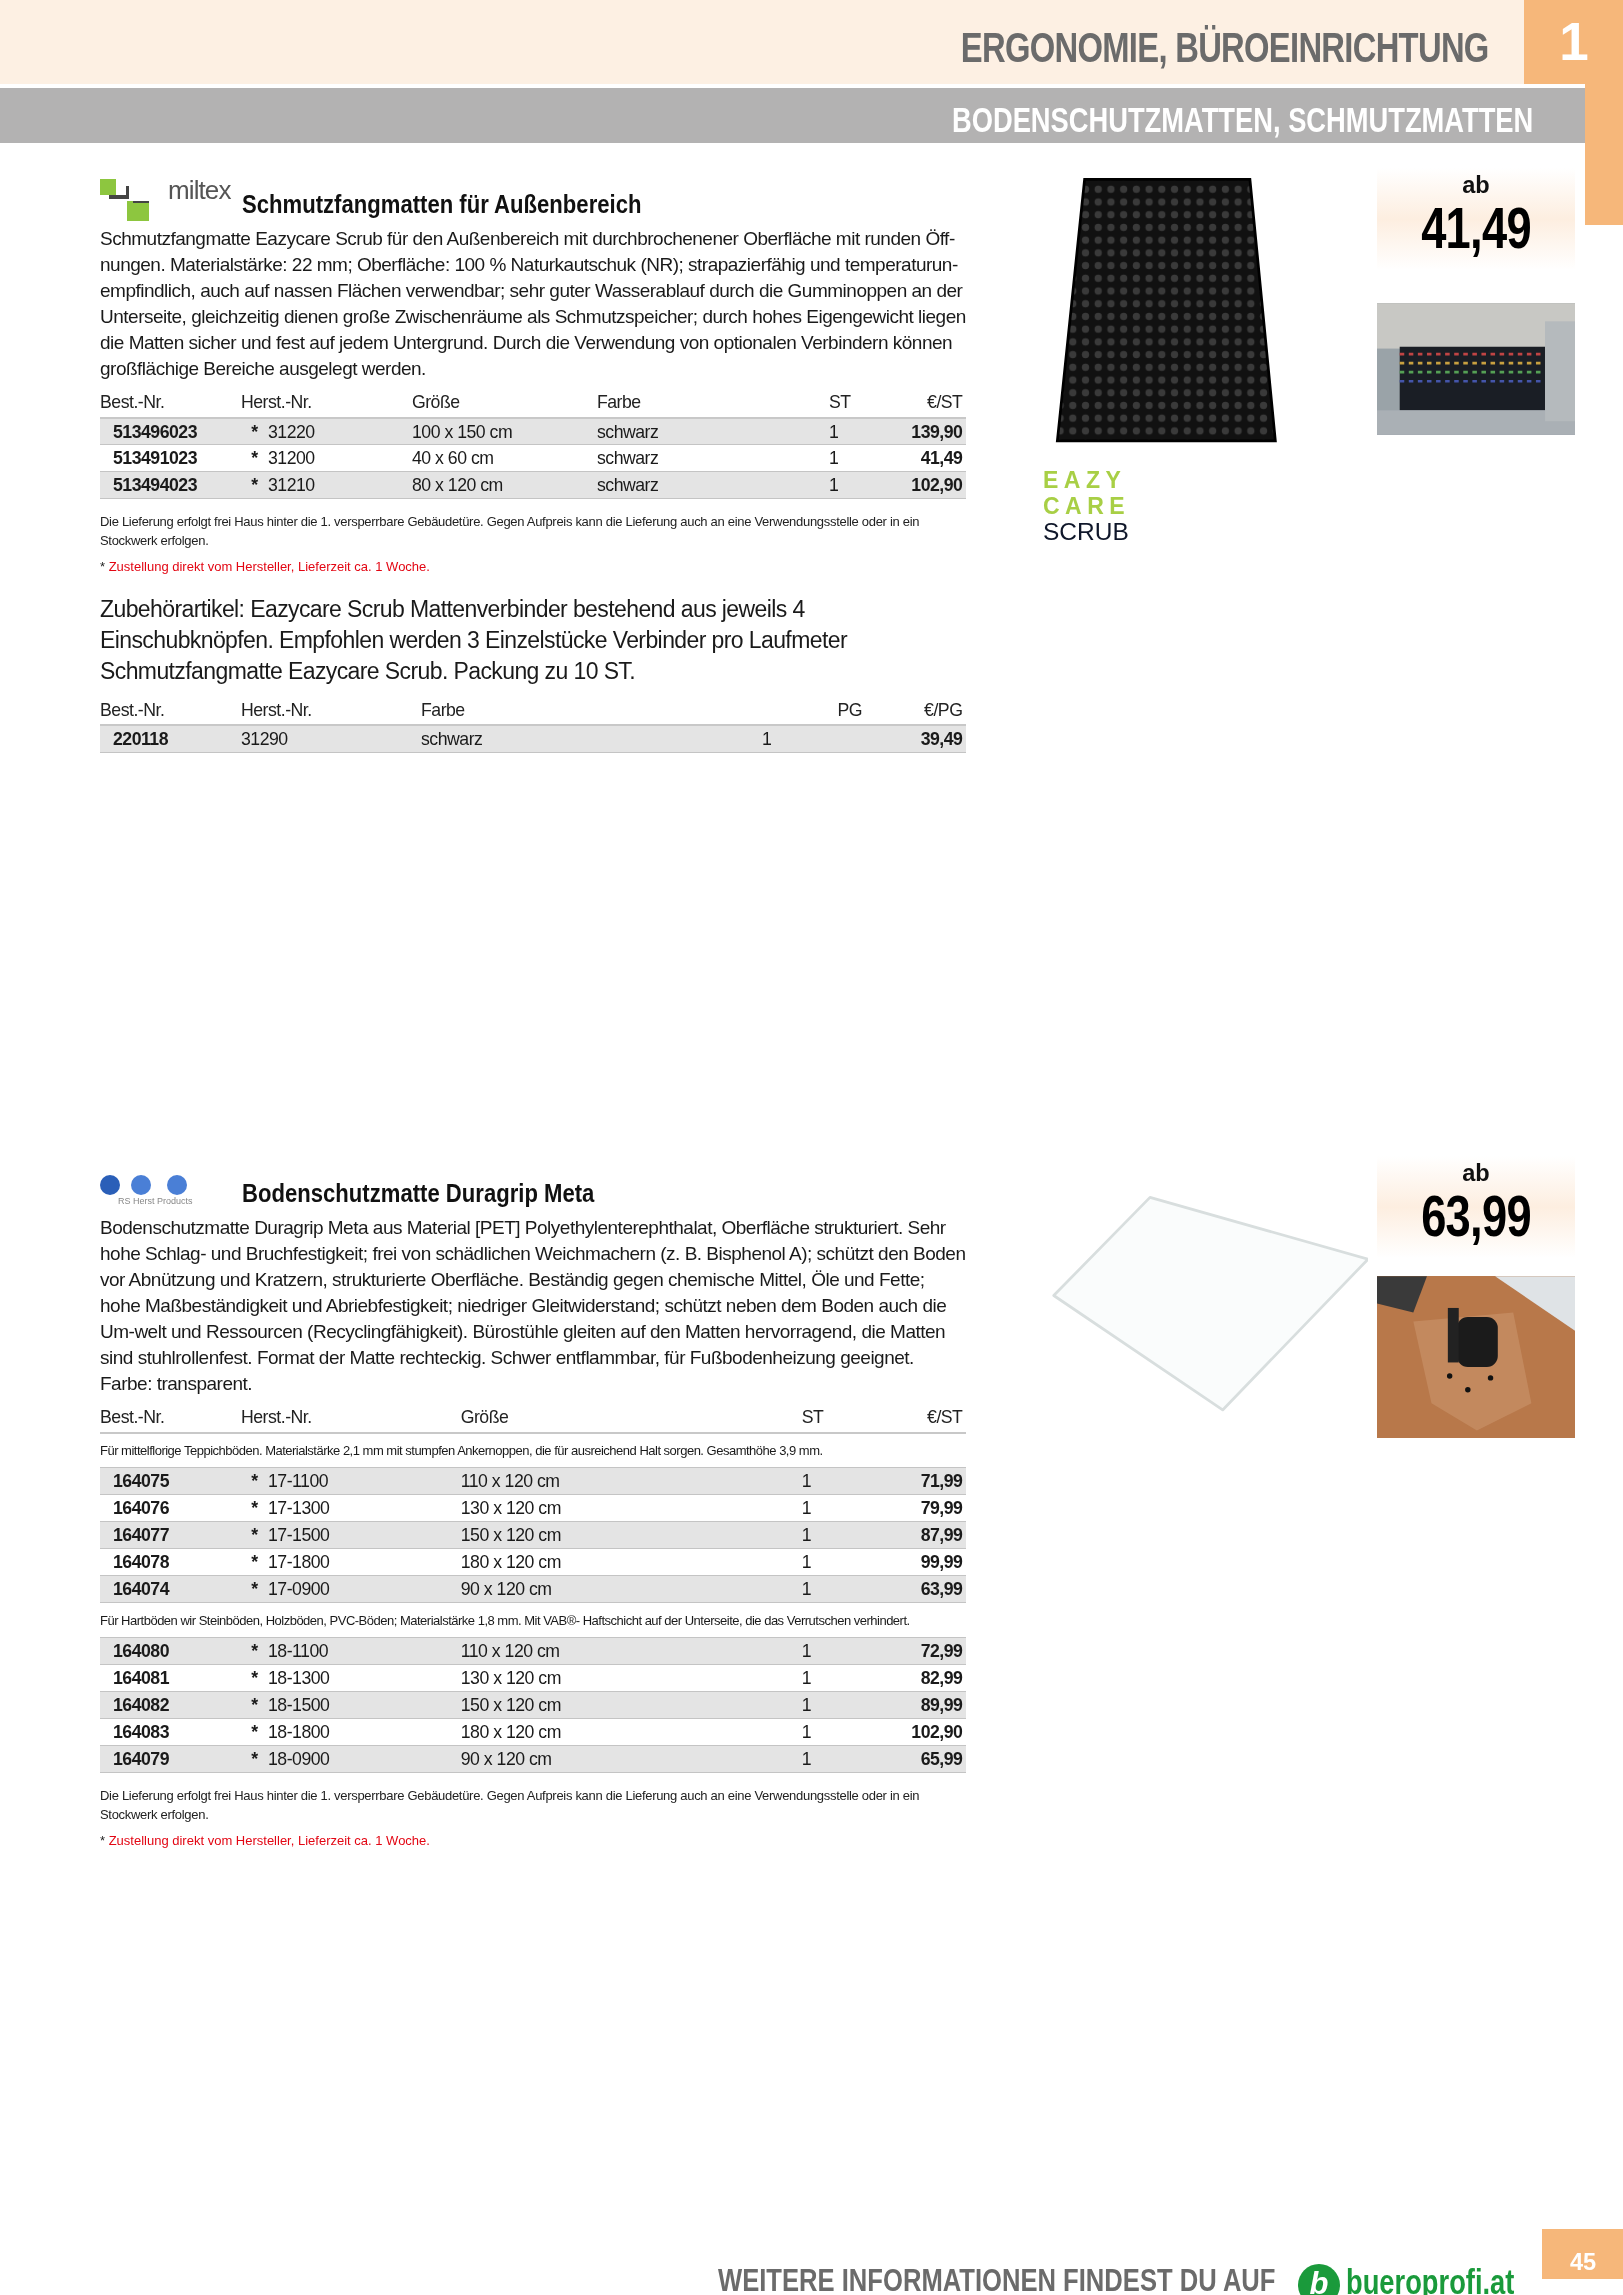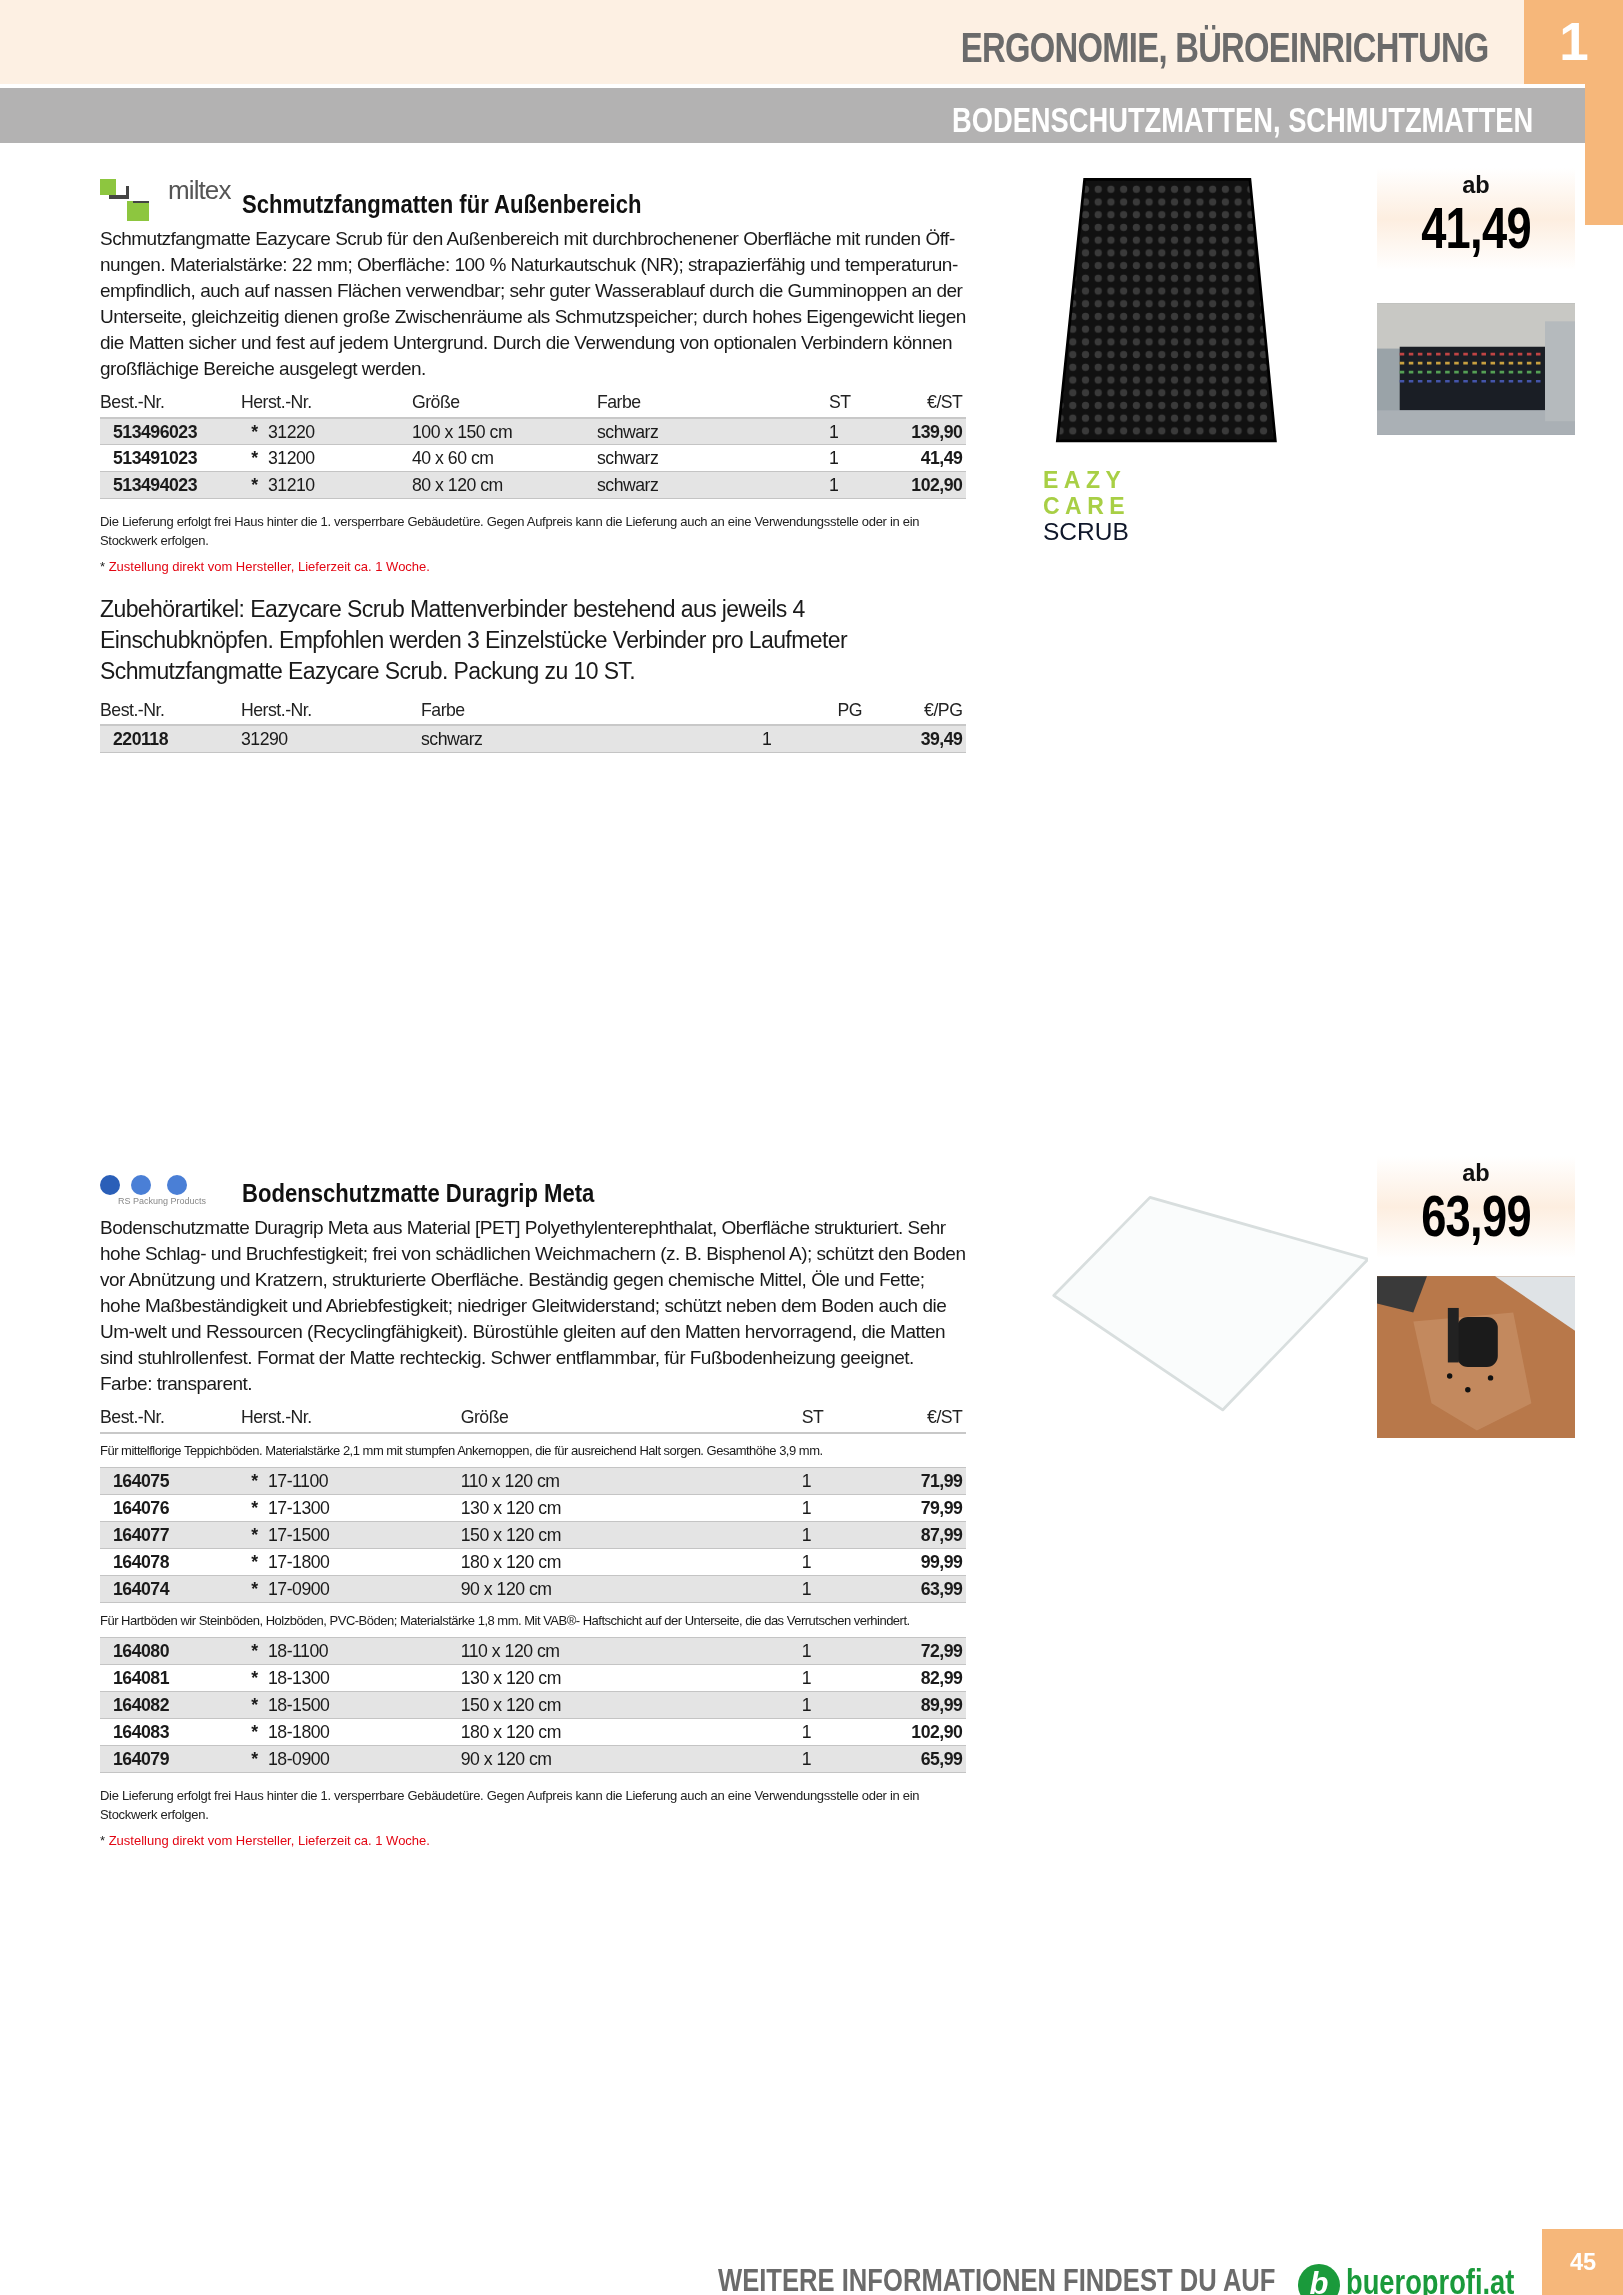--- a/index.html
+++ b/index.html
@@ -52,21 +52,21 @@
   .price-val { font-weight: bold; font-size: 58px; line-height: 58px; color: #000; transform: scaleX(0.78); letter-spacing: -0.9px; }
 
   .eazy { position: absolute; left: 1043px; top: 468px; font-size: 23px; line-height: 25.5px; letter-spacing: 5.5px; }
   .eazy .g { color: #a8cf45; font-weight: bold; }
   .eazy .s { color: #0f172a; letter-spacing: 0; font-size: 24.5px; }
 
   
   .footer-text { position: absolute; left: 718px; top: 2262px; font-weight: bold; font-size: 32px; color: #6b6b6b; transform: scaleX(0.8); transform-origin: left center; white-space: nowrap; }
   .footer-logo { position: absolute; left: 1298px; top: 2264px; width: 42px; height: 42px; border-radius: 50%; background: #1a9a3b; color: #fff; font-weight: bold; font-size: 31px; text-align: center; line-height: 40px; font-style: italic; }
   .footer-url { position: absolute; left: 1346px; top: 2262px; font-weight: bold; font-size: 35px; color: #1a9a3b; transform: scaleX(0.78); transform-origin: left center; white-space: nowrap; }
-  .page-num { position: absolute; left: 1542px; top: 2229px; width: 82px; height: 66px; background: #f6b77a; color: #fff; font-weight: bold; font-size: 23.6px; text-align: center; line-height: 66px; }
+  .page-num { position: absolute; left: 1542px; top: 2229px; width: 82px; height: 50px; background: #f6b77a; color: #fff; font-weight: bold; font-size: 23.6px; text-align: center; line-height: 66px; }
 </style>
 </head>
 <body>
 
 <div class="hdr-top"></div>
 <div class="hdr-title">ERGONOMIE, BÜROEINRICHTUNG</div>
 <div class="chapter-tab">1</div>
 <div class="hdr-sub"></div>
 <div class="hdr-sub-text">BODENSCHUTZMATTEN, SCHMUTZMATTEN</div>
 <div class="side-strip"></div>
@@ -190,21 +190,21 @@
     <rect x="185" y="20" width="33" height="110" fill="#b5babd"></rect>
   </svg>
 </div>
 
 <div class="section" style="top:1158px;">
   <div class="prod-head">
     <div class="logo-rs">
       <div class="rs-dot" style="left:0;background:#2a5fb8;"></div>
       <div class="rs-dot" style="left:31px;"></div>
       <div class="rs-dot" style="left:67px;"></div>
-      <div class="rs-text">RS Packung Products</div>
+      <div class="rs-text">RS Herst Products</div>
     </div>
     <div class="prod-title">Bodenschutzmatte Duragrip Meta</div>
   </div>
   <div class="desc">Bodenschutzmatte Duragrip Meta aus Material [PET] Polyethylenterephthalat, Oberfläche strukturiert. Sehr hohe Schlag- und Bruchfestigkeit; frei von schädlichen Weichmachern (z. B. Bisphenol A); schützt den Boden vor Abnützung und Kratzern, strukturierte Oberfläche. Beständig gegen chemische Mittel, Öle und Fette; hohe Maßbeständigkeit und Abriebfestigkeit; niedriger Gleitwiderstand; schützt neben dem Boden auch die Um-welt und Ressourcen (Recyclingfähigkeit). Bürostühle gleiten auf den Matten hervorragend, die Matten sind stuhlrollenfest. Format der Matte rechteckig. Schwer entflammbar, für Fußbodenheizung geeignet. Farbe: transparent.</div>
 
   <table class="ptab">
     <thead>
       <tr>
         <th style="width:141px;">Best.-Nr.</th>
         <th style="width:191px;" colspan="2">Herst.-Nr.</th>

